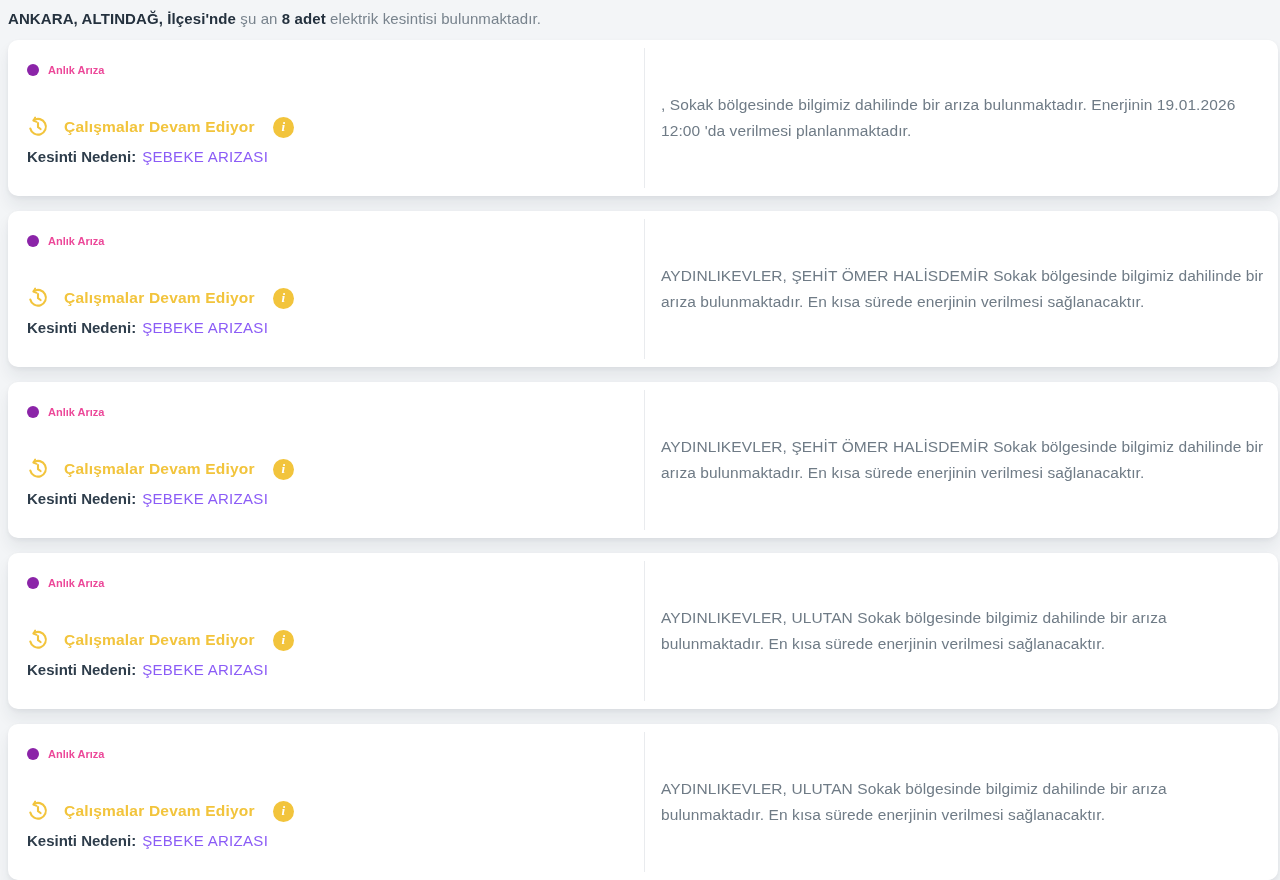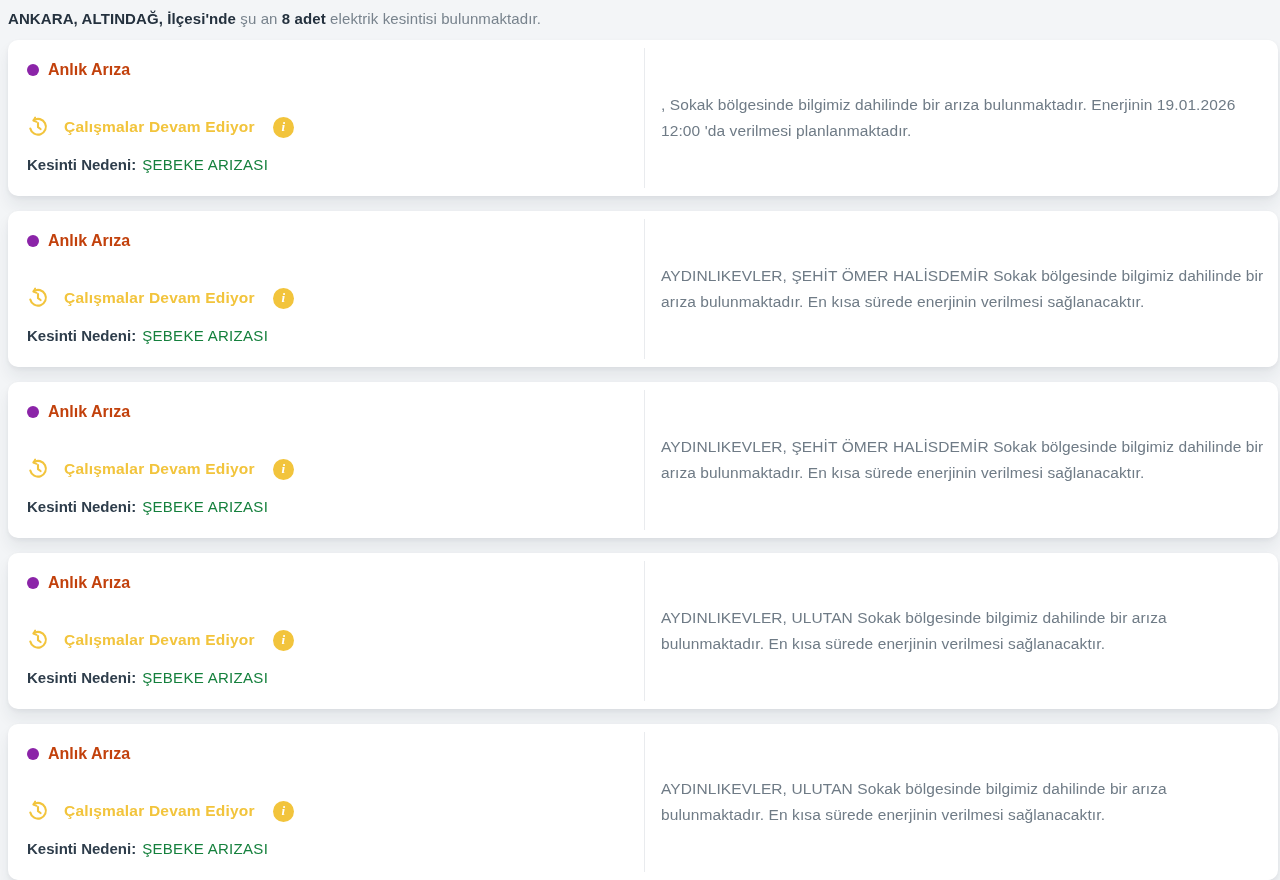--- a/index.html
+++ b/index.html
@@ -49,23 +49,23 @@
     gap: 9px;
     height: 16px;
   }
   .badge-dot {
     width: 12px; height: 12px;
     border-radius: 50%;
     background: #8b24a8;
     flex: 0 0 12px;
   }
   .badge-label {
-    font-size: 16px;
+    font-size: 11px;
     font-weight: 700;
-    color: #c2410c;
+    color: #ec4899;
   }
   .status-row {
     margin-top: 37px;
     display: flex;
     align-items: center;
     gap: 15px;
     height: 24px;
   }
   .clock-icon { width: 22px; height: 22px; flex: 0 0 22px; }
   .status-label {
@@ -84,29 +84,29 @@
     display: flex;
     align-items: center;
     justify-content: center;
     margin-left: 3px;
     cursor: pointer;
     border: none;
     font-family: "Liberation Serif", serif;
     font-style: italic;
   }
   .reason-row {
-    margin-top: 17px;
+    margin-top: 9px;
     font-size: 15px;
     height: 20px;
     display: flex;
     gap: 6px;
     align-items: baseline;
   }
   .reason-label { font-weight: 700; color: #2e3d4b; }
-  .reason-value { color: #15803d; letter-spacing: 0.3px; }
+  .reason-value { color: #8b5cf6; letter-spacing: 0.3px; }
 
   .card-right {
     flex: 1 1 auto;
     display: flex;
     align-items: center;
     padding: 0 14px 0 16px;
     justify-content: center;
   }
   .card-right p {
     font-size: 15.5px;

